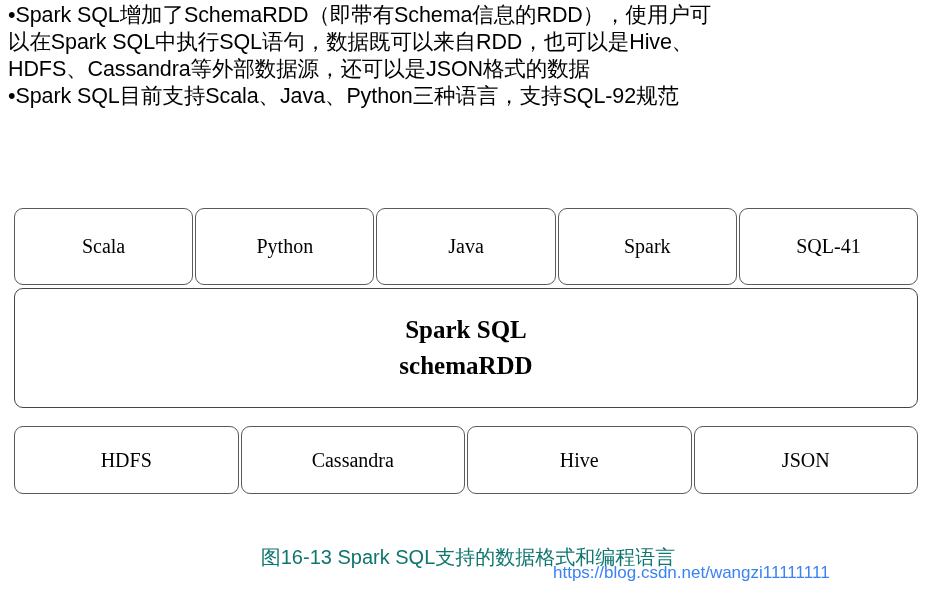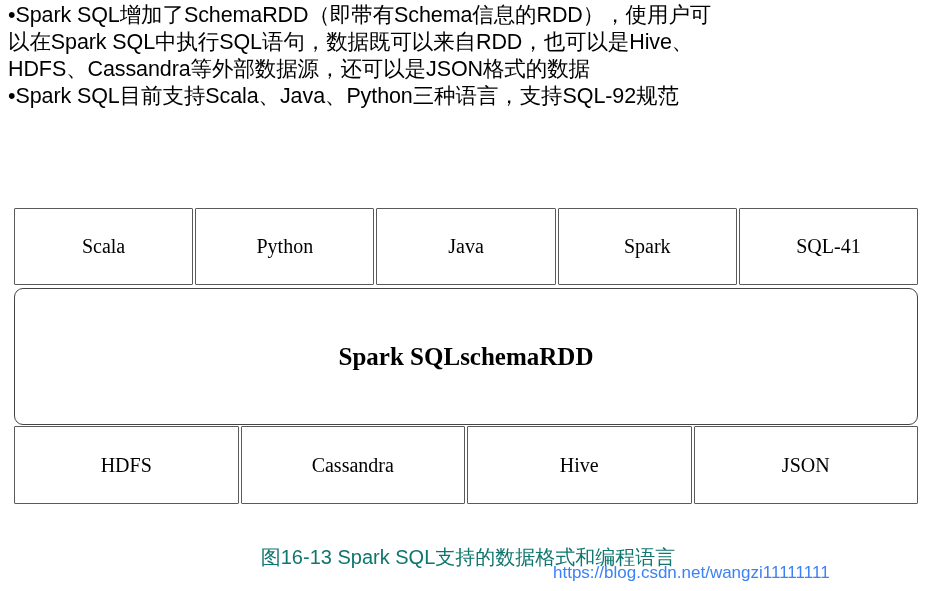--- a/index.html
+++ b/index.html
@@ -41,48 +41,48 @@
     height: 303px;
   }
   .row {
     position: absolute;
     left: 0;
     width: 100%;
     display: flex;
     gap: 2px;
   }
   #row-top    { top: 0px;   height: 77px; }
-  #row-bottom { top: 218px; height: 78px; }
+  #row-bottom { top: 218px; height: 68px; }
 
   .node {
     box-sizing: border-box;
     border: 1.3px solid #5a5a5a;
-    border-radius: 1px;
+    border-radius: 9px;
     background: #ffffff;
     display: flex;
     align-items: center;
     justify-content: center;
     font-family: "Liberation Serif", "DejaVu Serif", serif;
     font-size: 20px;
     color: #000000;
     flex: 1 1 0;
   }
 
   #center-node {
     position: absolute;
     left: 0;
     top: 80px;
     width: 100%;
-    height: 137px;
+    height: 120px;
     box-sizing: border-box;
     border: 1.3px solid #444444;
     border-radius: 9px;
     background: #ffffff;
     display: flex;
-    flex-direction: row;
+    flex-direction: column;
     align-items: center;
     justify-content: center;
     font-family: "Liberation Serif", "DejaVu Serif", serif;
     font-weight: bold;
     font-size: 25px;
     line-height: 36px;
     color: #000000;
   }
 
   

